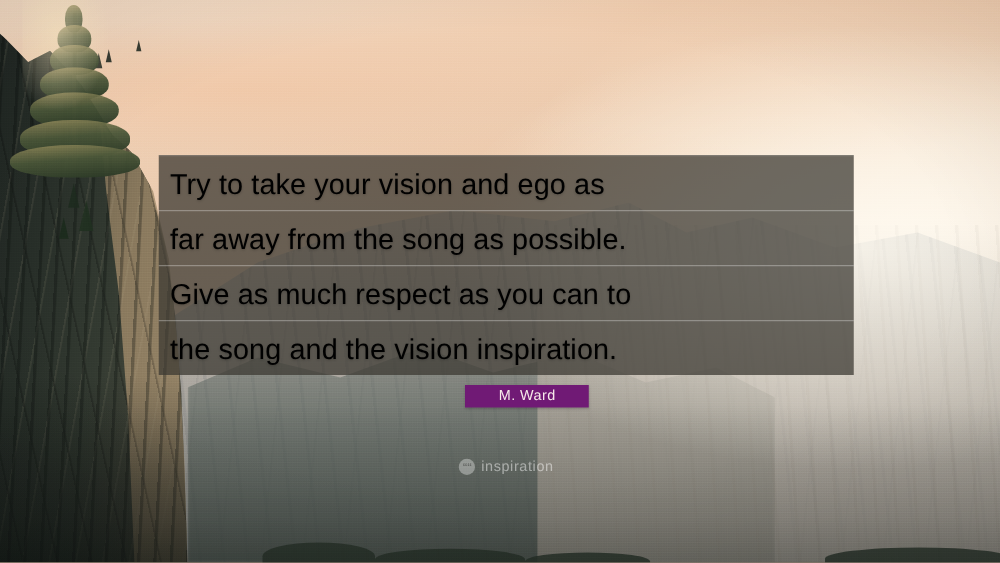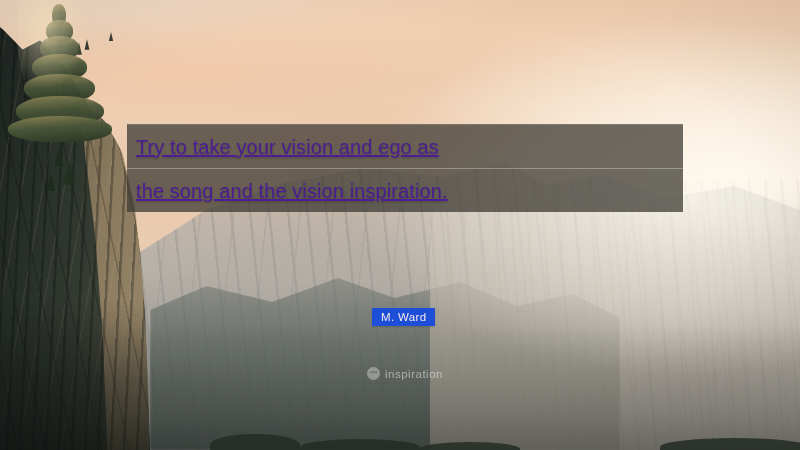--- a/index.html
+++ b/index.html
@@ -178,46 +178,45 @@
   
   #quote-block {
     position: absolute;
     left: 127px;
     top: 124px;
     width: 556px;
   }
   .quote-line {
     display: block;
     background: rgba(60,56,50, 0.74);
-    color: #4c1d95;
-    font-size: 20px;
+    color: #000000;
+    font-size: 23px;
     line-height: 44px;
     height: 44px;
     font-weight: 400;
     letter-spacing: 0.1px;
     padding: 0 8px 0 9px;
     box-sizing: border-box;
     white-space: nowrap;
     border-top: 1px solid rgba(255,255,255,0.30);
     text-shadow: 0 1px 2px rgba(0,0,0,0.22);
-    text-decoration: underline;
   }
   .quote-line:first-child { border-top: 1px solid rgba(255,255,255,0.14); }
 
   
   #author-badge {
     position: absolute;
     left: 372px;
     top: 308px;
-    background: #1d4ed8;
+    background: #701a75;
     color: #f7eaea;
     font-size: 11.5px;
     line-height: 18px;
     height: 18px;
-    padding: 0 9px;
+    padding: 0 27px;
     letter-spacing: 0.35px;
     white-space: nowrap;
     box-shadow: 0 1px 2px rgba(0,0,0,0.18);
   }
 
   
   #watermark {
     position: absolute;
     left: 367px;
     top: 367px;
@@ -293,20 +292,22 @@
   <div class="shrub" style="left:210px; width:90px;  height:22px;"></div>
   <div class="shrub" style="left:300px; width:120px; height:17px;"></div>
   <div class="shrub" style="left:420px; width:100px; height:14px;"></div>
   <div class="shrub" style="left:660px; width:150px; height:18px;"></div>
 
   <div class="layer vignette"></div>
   <div class="layer grain"></div>
 
   <div id="quote-block">
     <span class="quote-line">Try to take your vision and ego as</span>
+    <span class="quote-line">far away from the song as possible.</span>
+    <span class="quote-line">Give as much respect as you can to</span>
     <span class="quote-line">the song and the vision inspiration.</span>
   </div>
 
   <div id="author-badge">M. Ward</div>
 
   <div id="watermark">
     <span class="wm-mark">““</span>
     <span class="wm-text">inspiration</span>
   </div>
 

